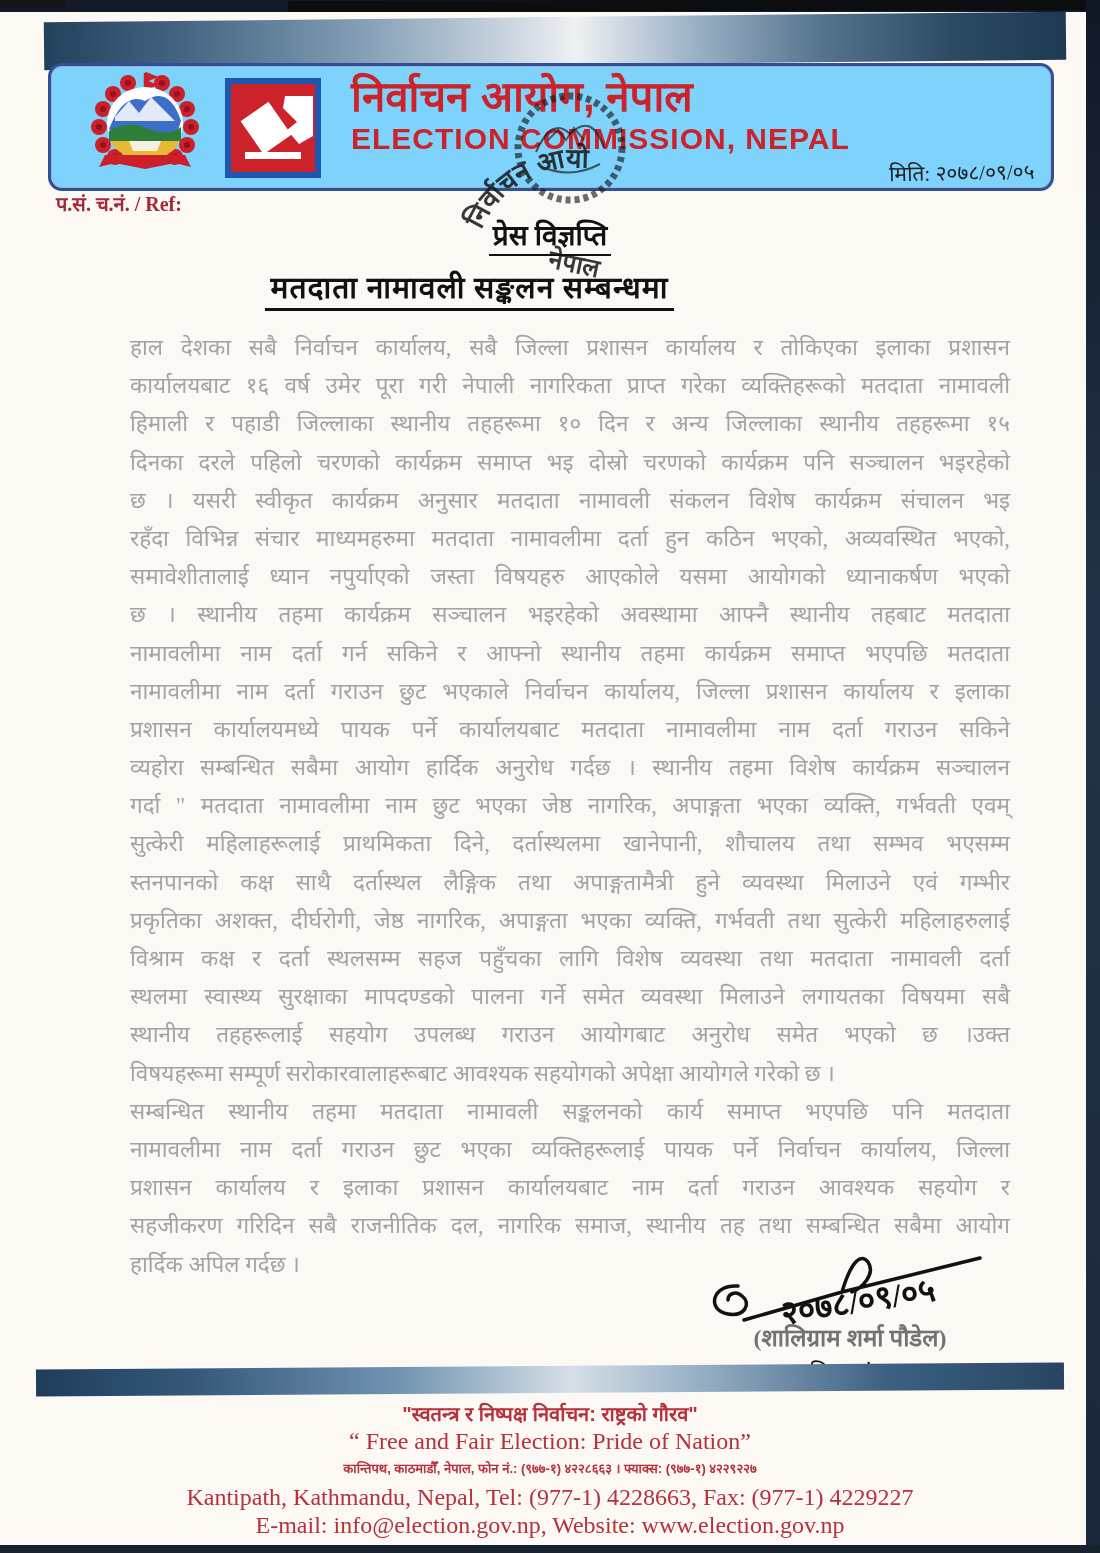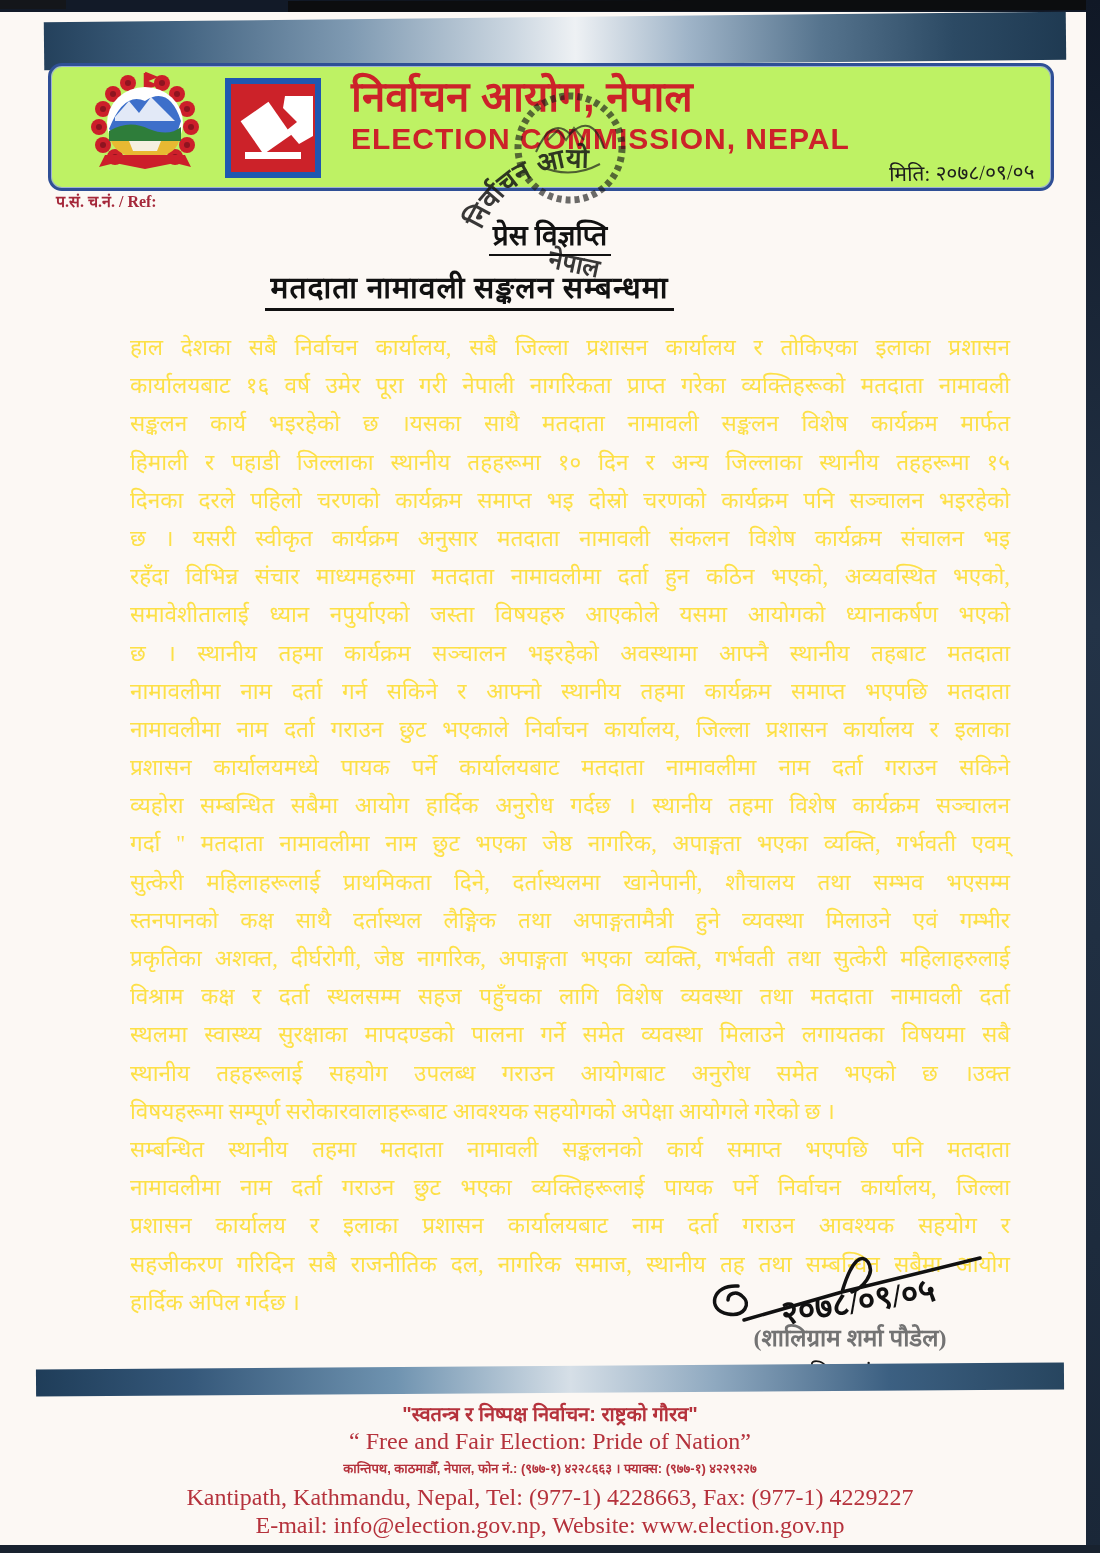--- a/index.html
+++ b/index.html
@@ -9,38 +9,38 @@
   .edge-right{position:absolute;right:0;top:0;width:14px;height:100%;background:linear-gradient(180deg,#101826,#233347 40%,#1a2738);}
   .edge-bottom{position:absolute;left:0;bottom:0;width:100%;height:8px;background:#18222f;}
   .top-strip-right{position:absolute;left:288px;top:0;width:812px;height:11px;background:#0c0d0f;transform:rotate(-0.15deg);}
   .top-strip-left{position:absolute;left:0;top:0;width:66px;height:9px;background:#14161a;}
   .band{position:absolute;}
   .band-top{left:44px;top:17px;width:1022px;height:48px;transform:rotate(-0.6deg);
     background:linear-gradient(90deg,#24415c,#3f607e 12%,#7f9ab2 30%,#ccd7e1 46%,#eef1f4 52%,#9fb4c8 63%,#56748e 76%,#2c4a64 89%,#1f3a52);}
   .band-bottom{left:36px;top:1366px;width:1028px;height:27px;transform:rotate(-0.4deg);
     background:linear-gradient(90deg,#1f3d59,#35587a 15%,#6f93b0 35%,#d6dfe7 52%,#8fa9c0 66%,#3c6082 83%,#27455f);}
 
-  .header-box{position:absolute;left:48px;top:63px;width:1000px;height:122px;background:#bef264;
+  .header-box{position:absolute;left:48px;top:63px;width:1000px;height:122px;background:#7dd3fc;
     border:3px solid #2f4f96;border-radius:14px;box-shadow:0 0 0 1px #9db0d6 inset;}
   .emblem{position:absolute;left:28px;top:5px;}
   .eclogo{position:absolute;left:174px;top:12px;}
   .titles{position:absolute;left:300px;top:6px;width:650px;}
   .title-np{font-family:"Liberation Sans",sans-serif;font-weight:bold;font-size:42px;line-height:50px;color:#cc2229;white-space:nowrap;}
   .title-en{font-family:"Liberation Sans",sans-serif;font-weight:bold;font-size:30px;line-height:34px;color:#cc2229;letter-spacing:1px;white-space:nowrap;}
   .hdr-date{position:absolute;right:16px;bottom:2px;font-size:21px;color:#1d1d1d;white-space:nowrap;transform:rotate(-1deg);}
-  .ref-line{position:absolute;left:56px;top:190px;font-size:16px;font-weight:bold;color:#a5283a;}
+  .ref-line{position:absolute;left:56px;top:190px;font-size:20px;font-weight:bold;color:#a5283a;}
 
   .stamp{position:absolute;left:452px;top:76px;opacity:.85;}
 
   .press-heading{position:absolute;left:0;top:215px;width:1100px;text-align:center;font-size:28px;font-weight:bold;color:#111;}
   .press-heading span{border-bottom:2px solid #111;padding:0 4px 3px;}
   .subject{position:absolute;left:0;top:266px;width:939px;text-align:center;font-size:30px;font-weight:bold;color:#111;}
   .subject span{border-bottom:3px solid #111;padding:0 6px 4px;letter-spacing:1px;}
 
-  .body-text{position:absolute;left:130px;top:331px;width:880px;color:#fde047;}
+  .body-text{position:absolute;left:130px;top:331px;width:880px;color:#a3a3a3;}
   .bline{font-size:22.5px;height:38.2px;line-height:34px;text-align:justify;text-align-last:justify;white-space:normal;}
   .bline.pend{text-align-last:left;}
 
   .signature{position:absolute;left:692px;top:1248px;width:300px;height:86px;}
   .sign-name{position:absolute;left:690px;top:1320px;width:320px;text-align:center;font-size:24px;font-weight:bold;color:#737373;}
   .sign-title{position:absolute;left:690px;top:1356px;width:320px;text-align:center;font-size:22px;color:#151515;}
 
   .footer{position:absolute;left:0;width:1100px;text-align:center;color:#b5323c;}
   .f-np1{top:1400px;font-family:"Liberation Sans",sans-serif;font-size:20px;font-weight:bold;}
   .f-en1{top:1428px;font-size:24px;}
@@ -136,21 +136,20 @@
   </svg>
 
   <div class="ref-line">प.सं. च.नं. / Ref:</div>
 
   <div class="press-heading"><span>प्रेस विज्ञप्ति</span></div>
   <div class="subject"><span>मतदाता नामावली सङ्कलन सम्बन्धमा</span></div>
 
   <div class="body-text">
     <div class="bline">हाल देशका सबै निर्वाचन कार्यालय, सबै जिल्ला प्रशासन कार्यालय र तोकिएका इलाका प्रशासन</div>
     <div class="bline">कार्यालयबाट १६ वर्ष उमेर पूरा गरी नेपाली नागरिकता प्राप्त गरेका व्यक्तिहरूको मतदाता नामावली</div>
-    <div class="bline">सङ्कलन कार्य भइरहेको छ ।यसका साथै मतदाता नामावली सङ्कलन विशेष कार्यक्रम मार्फत</div>
     <div class="bline">हिमाली र पहाडी जिल्लाका स्थानीय तहहरूमा १० दिन र अन्य जिल्लाका स्थानीय तहहरूमा १५</div>
     <div class="bline">दिनका दरले पहिलो चरणको कार्यक्रम समाप्त भइ दोस्रो चरणको कार्यक्रम पनि सञ्चालन भइरहेको</div>
     <div class="bline">छ ।  यसरी स्वीकृत कार्यक्रम अनुसार मतदाता नामावली संकलन विशेष कार्यक्रम संचालन भइ</div>
     <div class="bline">रहँदा विभिन्न संचार माध्यमहरुमा मतदाता नामावलीमा दर्ता हुन कठिन भएको, अव्यवस्थित भएको,</div>
     <div class="bline">समावेशीतालाई ध्यान नपुर्याएको जस्ता विषयहरु आएकोले यसमा आयोगको ध्यानाकर्षण भएको</div>
     <div class="bline">छ ।  स्थानीय तहमा कार्यक्रम सञ्चालन भइरहेको अवस्थामा आफ्नै स्थानीय तहबाट मतदाता</div>
     <div class="bline">नामावलीमा नाम दर्ता गर्न सकिने र आफ्नो स्थानीय तहमा कार्यक्रम समाप्त भएपछि मतदाता</div>
     <div class="bline">नामावलीमा नाम दर्ता गराउन छुट भएकाले निर्वाचन कार्यालय, जिल्ला प्रशासन कार्यालय र इलाका</div>
     <div class="bline">प्रशासन कार्यालयमध्ये पायक पर्ने कार्यालयबाट मतदाता नामावलीमा नाम दर्ता गराउन सकिने</div>
     <div class="bline">व्यहोरा सम्बन्धित सबैमा आयोग हार्दिक अनुरोध गर्दछ ।  स्थानीय तहमा विशेष कार्यक्रम सञ्चालन</div>

